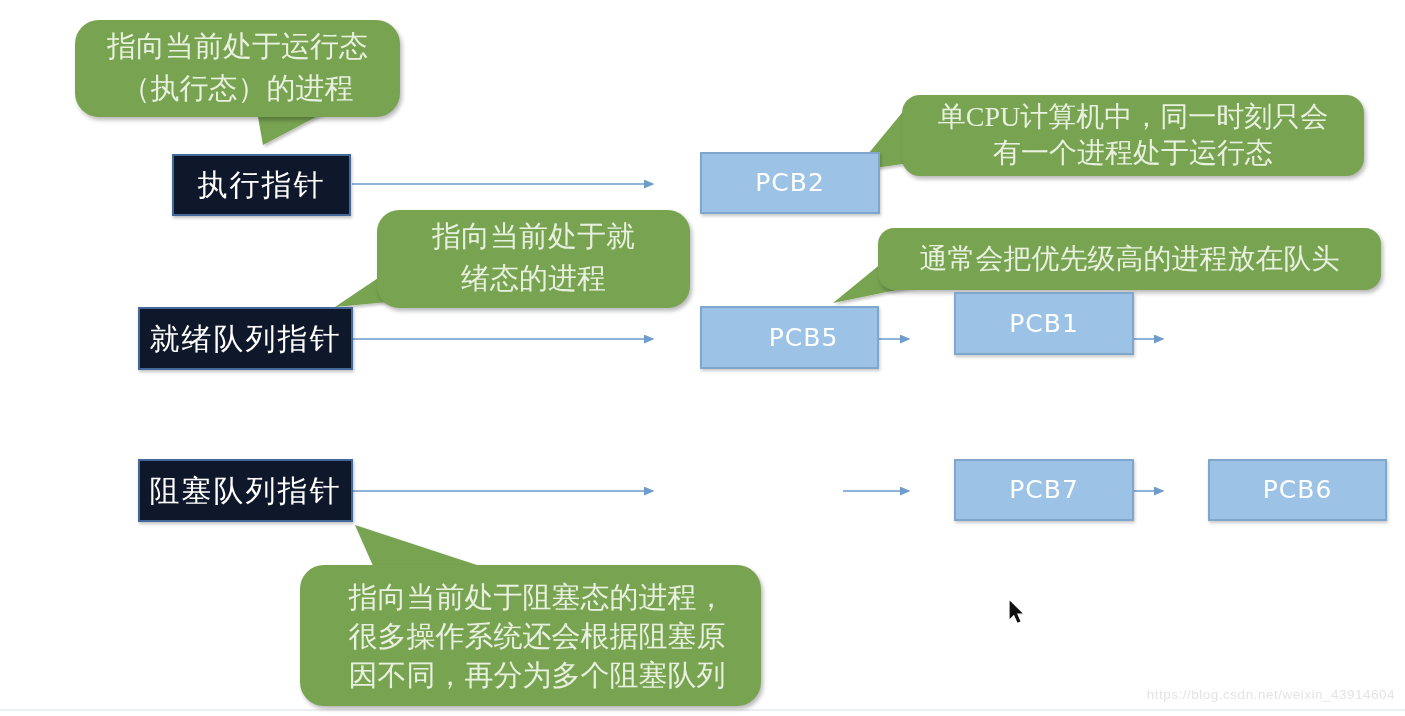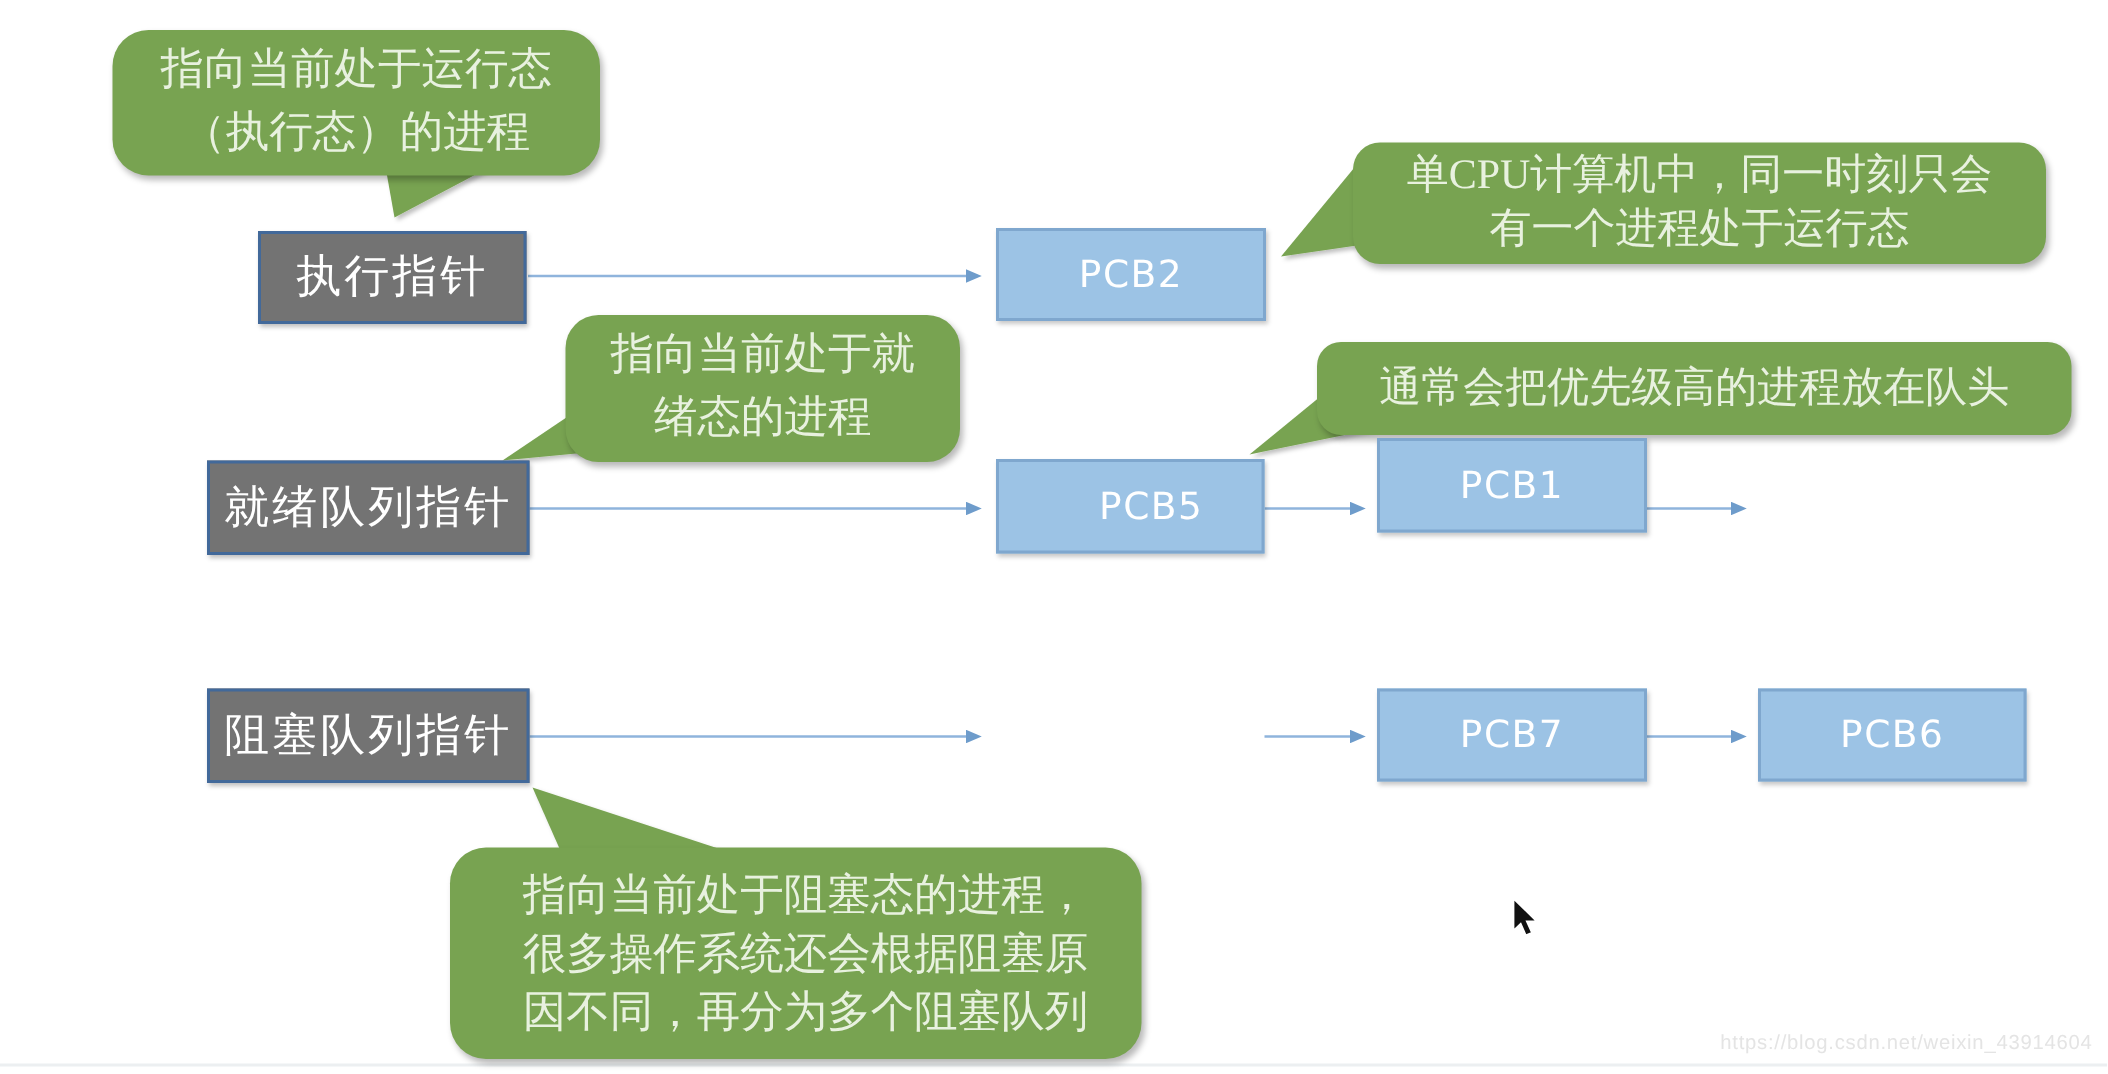--- a/index.html
+++ b/index.html
@@ -7,29 +7,29 @@
     position:relative;width:1405px;height:716px;background:#ffffff;overflow:hidden;
     font-family:"Liberation Serif","DejaVu Serif",serif;
   }
   .layer{position:absolute;left:0;top:0;width:1405px;height:716px;pointer-events:none;}
   .callout{
     position:absolute;background:#78A351;color:#E8F1DF;text-align:center;
     box-shadow:2px 3px 4px rgba(0,0,0,0.28);z-index:2;
   }
   .callout .cl{white-space:nowrap;text-align:center;}
   .pbox{
-    position:absolute;background:#737373;border:2px solid #42699A;color:#FFFFFF;
+    position:absolute;background:#0f172a;border:2px solid #42699A;color:#FFFFFF;
     text-align:center;font-size:30px;box-shadow:1px 2px 3px rgba(0,0,0,0.25);
     box-sizing:border-box;z-index:2;letter-spacing:2px;
   }
   .nbox{
     position:absolute;background:#9CC3E5;border:2px solid #7FA7CE;color:#FFFFFF;
     text-align:center;font-size:25px;box-shadow:1px 2px 3px rgba(0,0,0,0.22);
     box-sizing:border-box;z-index:2;
-    font-family:"DejaVu Sans","Liberation Sans",sans-serif;letter-spacing:1px;
+    font-family:"DejaVu Sans","Liberation Sans",sans-serif;letter-spacing:1px;margin-left:36px;
   }
   .watermark{
     position:absolute;right:10px;top:687px;font-size:13.5px;color:#E4E4E4;
     font-family:"Liberation Sans","DejaVu Sans",sans-serif;z-index:2;letter-spacing:0.5px;
   }
   .bottom-line{
     position:absolute;left:0;top:709px;width:1405px;height:2px;background:#ECEFF1;z-index:1;
   }
   .cursor-svg{position:absolute;left:0;top:0;z-index:5;pointer-events:none;}
 </style>
@@ -68,21 +68,21 @@
   <div class="callout" style="left:75px;top:20px;width:325px;height:92px;border-radius:24px;font-size:29px;line-height:42px;padding-top:5px;">
     <div class="cl">指向当前处于运行态</div>
     <div class="cl">（执行态）的进程</div>
   </div>
 
   <div class="callout" style="left:902px;top:95px;width:462px;height:77px;border-radius:18px;font-size:28px;line-height:36px;padding-top:4px;">
     <div class="cl">单CPU计算机中，同一时刻只会</div>
     <div class="cl">有一个进程处于运行态</div>
   </div>
 
-  <div class="callout" style="left:377px;top:210px;width:263px;height:93px;border-radius:22px;font-size:29px;line-height:42px;padding-top:5px;">
+  <div class="callout" style="left:377px;top:210px;width:313px;height:93px;border-radius:22px;font-size:29px;line-height:42px;padding-top:5px;">
     <div class="cl">指向当前处于就</div>
     <div class="cl">绪态的进程</div>
   </div>
 
   <div class="callout" style="left:878px;top:228px;width:503px;height:62px;border-radius:16px;font-size:28px;line-height:62px;">
     <div class="cl">通常会把优先级高的进程放在队头</div>
   </div>
 
   <div class="callout" style="left:300px;top:565px;width:461px;height:141px;border-radius:24px;font-size:29px;line-height:39px;padding-top:13px;text-align:left;padding-left:13px;box-sizing:border-box;">
     <div class="cl">指向当前处于阻塞态的进程，</div>

